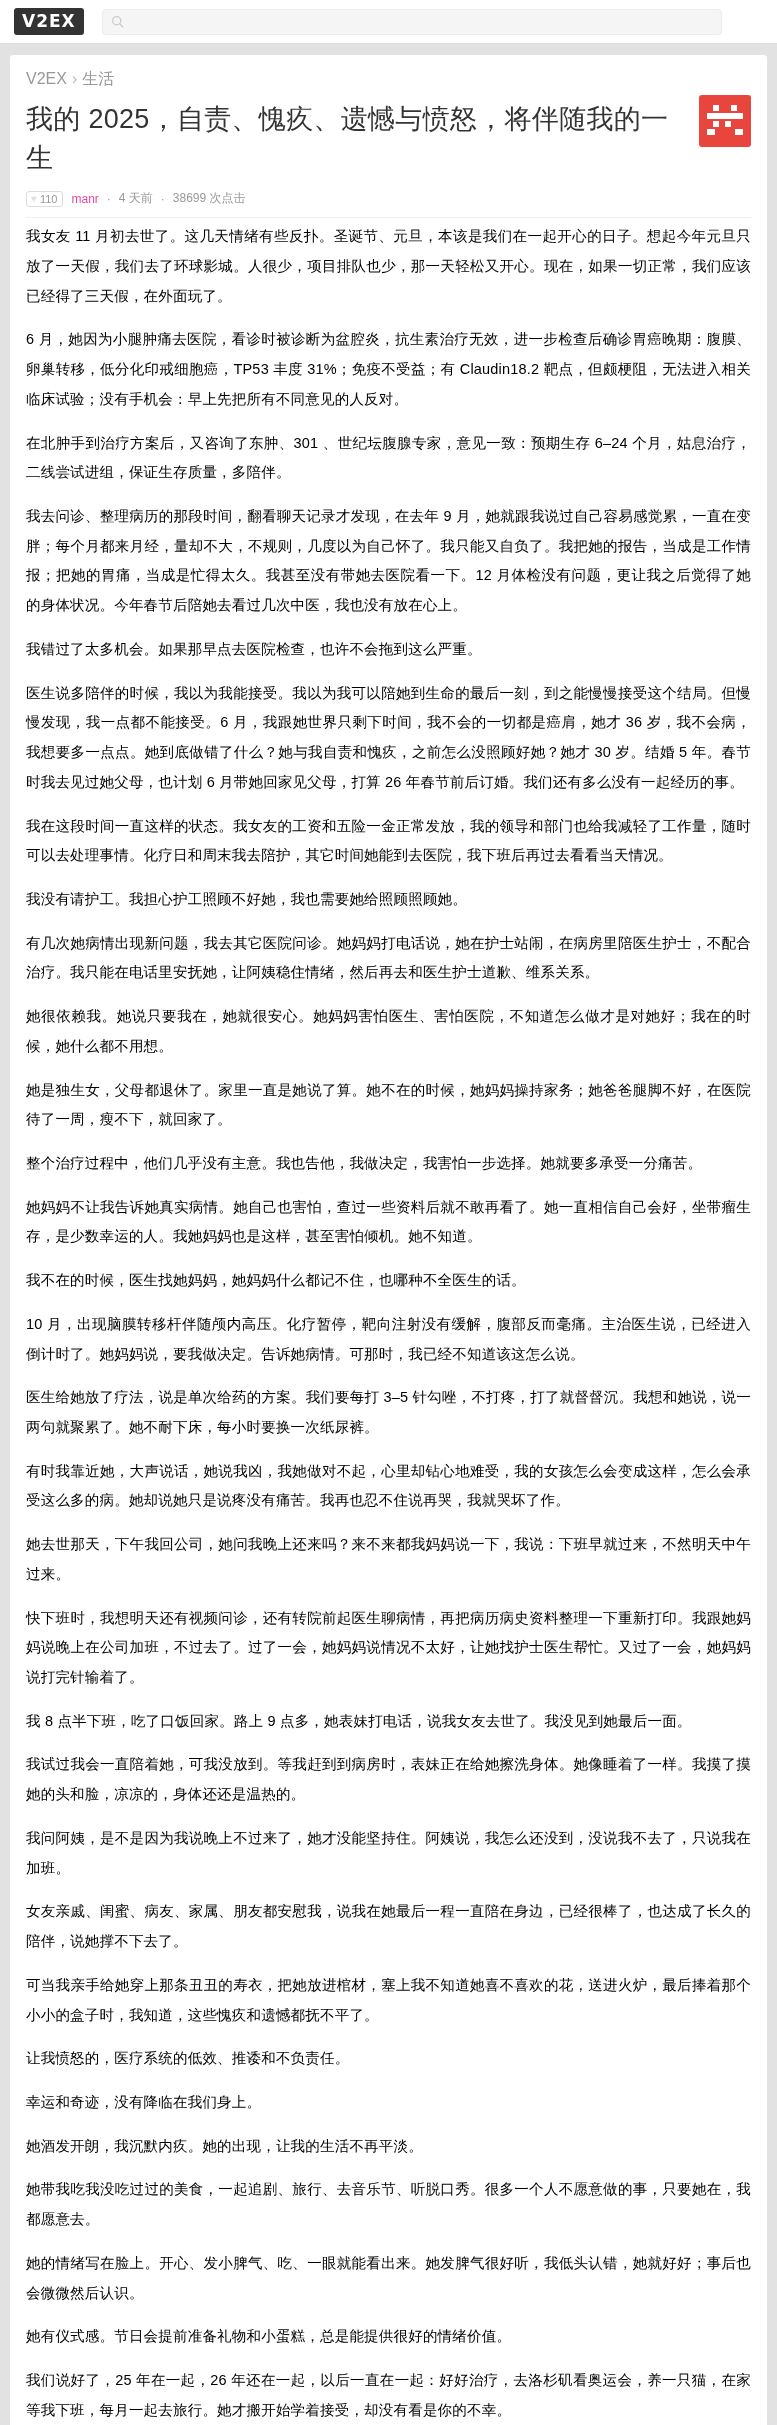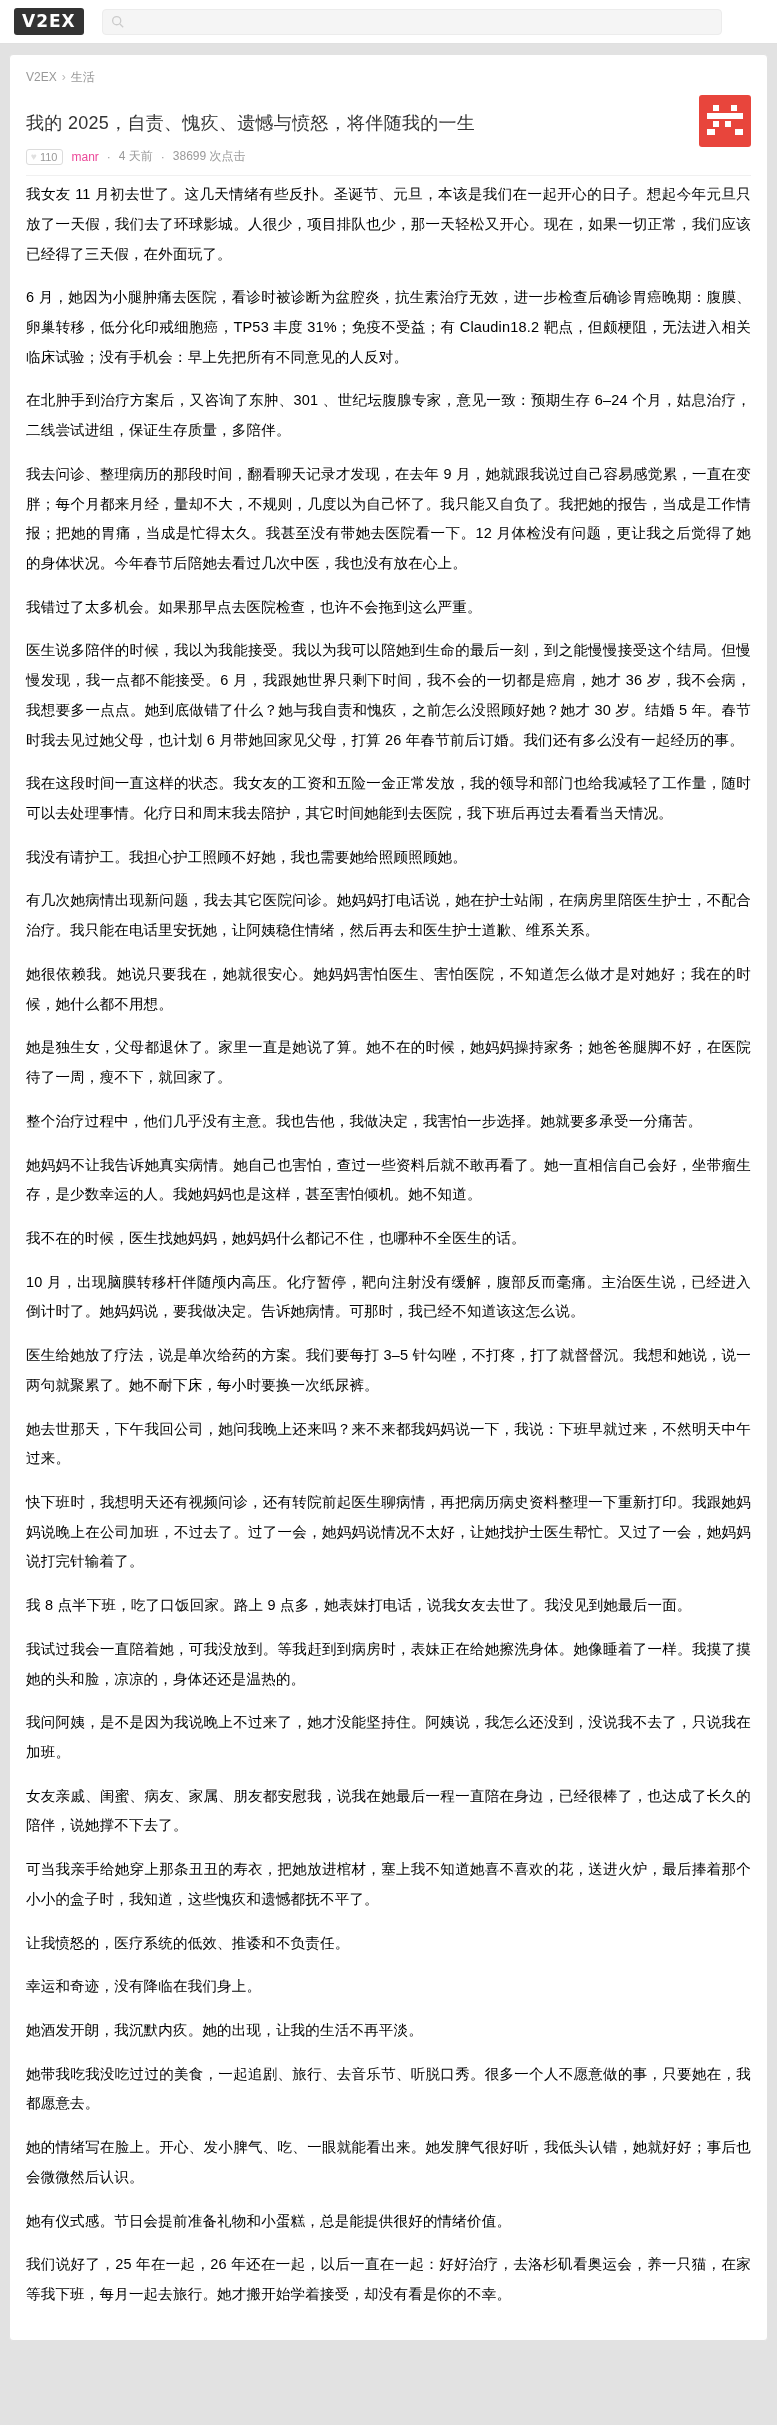--- a/index.html
+++ b/index.html
@@ -47,29 +47,29 @@
   
   .wrap { padding: 10px 9px 0 9px; }
   .card {
     background: #fff;
     border-radius: 4px;
     border: 1px solid #e2e2e2;
     padding: 14px 16px 16px 16px;
     position: relative;
   }
   .breadcrumb {
-    font-size: 12px;
+    font-size: 16px;
     color: #999;
-    margin-bottom: 24px;
+    margin-bottom: 10px;
   }
   .breadcrumb a { color: #999; text-decoration: none; }
   .breadcrumb .sep { margin: 0 5px; color: #bbb; }
 
   .title {
-    font-size: 18px;
+    font-size: 27px;
     line-height: 1.45;
     color: #333;
     font-weight: normal;
     margin: 0 70px 12px 0;
     letter-spacing: .3px;
   }
 
   .avatar {
     position: absolute;
     right: 16px;
@@ -170,20 +170,21 @@
     <p>我在这段时间一直这样的状态。我女友的工资和五险一金正常发放，我的领导和部门也给我减轻了工作量，随时可以去处理事情。化疗日和周末我去陪护，其它时间她能到去医院，我下班后再过去看看当天情况。</p>
     <p>我没有请护工。我担心护工照顾不好她，我也需要她给照顾照顾她。</p>
     <p>有几次她病情出现新问题，我去其它医院问诊。她妈妈打电话说，她在护士站闹，在病房里陪医生护士，不配合治疗。我只能在电话里安抚她，让阿姨稳住情绪，然后再去和医生护士道歉、维系关系。</p>
     <p>她很依赖我。她说只要我在，她就很安心。她妈妈害怕医生、害怕医院，不知道怎么做才是对她好；我在的时候，她什么都不用想。</p>
     <p>她是独生女，父母都退休了。家里一直是她说了算。她不在的时候，她妈妈操持家务；她爸爸腿脚不好，在医院待了一周，瘦不下，就回家了。</p>
     <p>整个治疗过程中，他们几乎没有主意。我也告他，我做决定，我害怕一步选择。她就要多承受一分痛苦。</p>
     <p>她妈妈不让我告诉她真实病情。她自己也害怕，查过一些资料后就不敢再看了。她一直相信自己会好，坐带瘤生存，是少数幸运的人。我她妈妈也是这样，甚至害怕倾机。她不知道。</p>
     <p>我不在的时候，医生找她妈妈，她妈妈什么都记不住，也哪种不全医生的话。</p>
     <p>10 月，出现脑膜转移杆伴随颅内高压。化疗暂停，靶向注射没有缓解，腹部反而毫痛。主治医生说，已经进入倒计时了。她妈妈说，要我做决定。告诉她病情。可那时，我已经不知道该这怎么说。</p>
     <p>医生给她放了疗法，说是单次给药的方案。我们要每打 3–5 针勾唑，不打疼，打了就督督沉。我想和她说，说一两句就聚累了。她不耐下床，每小时要换一次纸尿裤。</p>
+    <p>有时我靠近她，大声说话，她说我凶，我她做对不起，心里却钻心地难受，我的女孩怎么会变成这样，怎么会承受这么多的病。她却说她只是说疼没有痛苦。我再也忍不住说再哭，我就哭坏了作。</p>
     <p>她去世那天，下午我回公司，她问我晚上还来吗？来不来都我妈妈说一下，我说：下班早就过来，不然明天中午过来。</p>
     <p>快下班时，我想明天还有视频问诊，还有转院前起医生聊病情，再把病历病史资料整理一下重新打印。我跟她妈妈说晚上在公司加班，不过去了。过了一会，她妈妈说情况不太好，让她找护士医生帮忙。又过了一会，她妈妈说打完针输着了。</p>
     <p>我 8 点半下班，吃了口饭回家。路上 9 点多，她表妹打电话，说我女友去世了。我没见到她最后一面。</p>
     <p>我试过我会一直陪着她，可我没放到。等我赶到到病房时，表妹正在给她擦洗身体。她像睡着了一样。我摸了摸她的头和脸，凉凉的，身体还还是温热的。</p>
     <p>我问阿姨，是不是因为我说晚上不过来了，她才没能坚持住。阿姨说，我怎么还没到，没说我不去了，只说我在加班。</p>
     <p>女友亲戚、闺蜜、病友、家属、朋友都安慰我，说我在她最后一程一直陪在身边，已经很棒了，也达成了长久的陪伴，说她撑不下去了。</p>
     <p>可当我亲手给她穿上那条丑丑的寿衣，把她放进棺材，塞上我不知道她喜不喜欢的花，送进火炉，最后捧着那个小小的盒子时，我知道，这些愧疚和遗憾都抚不平了。</p>
     <p>让我愤怒的，医疗系统的低效、推诿和不负责任。</p>
     <p>幸运和奇迹，没有降临在我们身上。</p>
     <p>她酒发开朗，我沉默内疚。她的出现，让我的生活不再平淡。</p>

